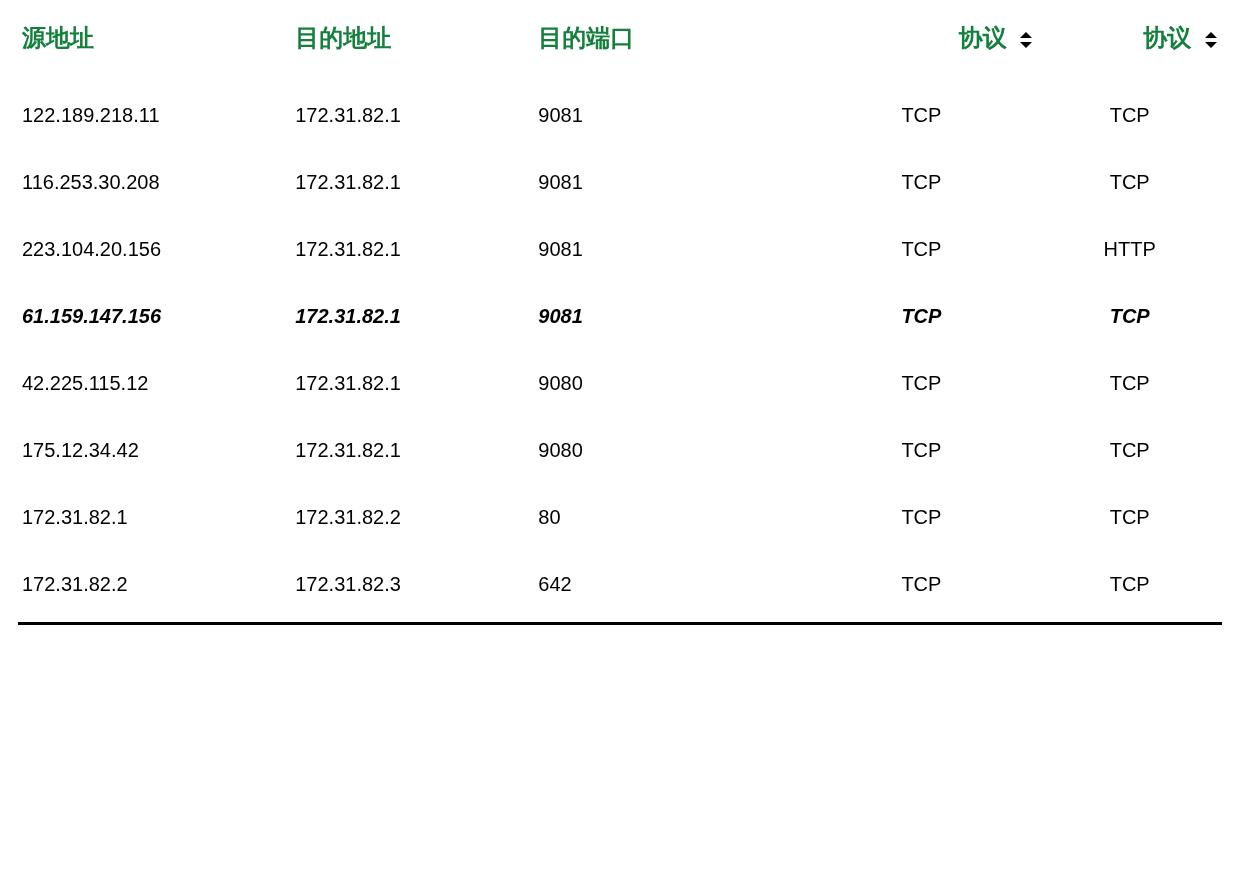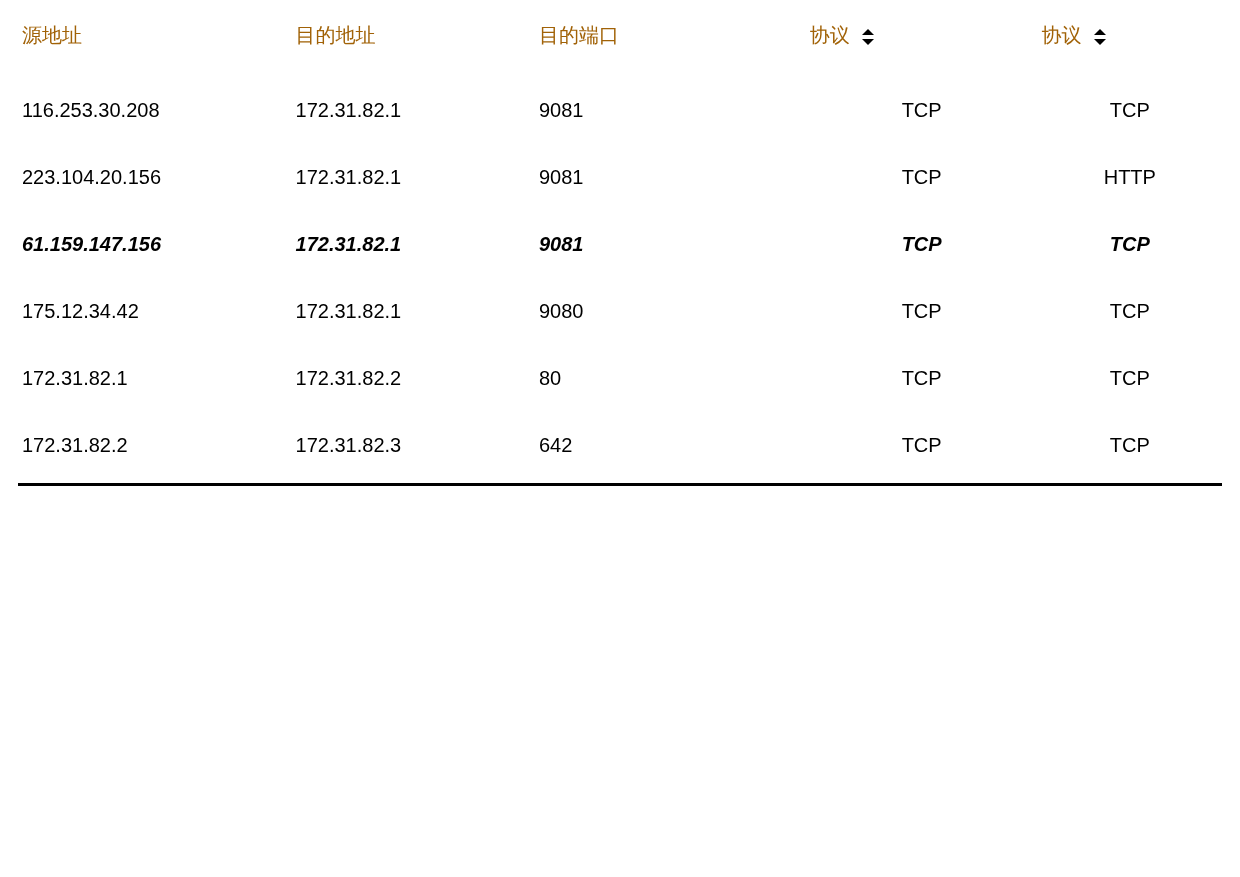--- a/index.html
+++ b/index.html
@@ -12,29 +12,29 @@
       background: #ffffff;
       width: 1240px;
       height: 877px;
       padding: 8px 18px;
     }
     .table {
       width: 100%;
       border-collapse: collapse;
     }
     .table thead th {
-      font-weight: 400;
-      font-size: 20px;
-      color: #a16207;
+      font-weight: 700;
+      font-size: 24px;
+      color: #15803d;
       text-align: left;
       padding: 14px 4px 28px 4px;
       white-space: nowrap;
     }
     .table thead th.center {
-      text-align: left;
+      text-align: right;
     }
     .table tbody td {
       font-size: 20px;
       color: #000;
       padding: 22px 4px;
       text-align: left;
       white-space: nowrap;
     }
     .table tbody td.center {
       text-align: center;
@@ -99,38 +99,52 @@
         <span class="sort-icon">
           <svg viewBox="0 0 14 18">
               <polygon points="7,1 13,7 1,7" fill="#000"></polygon>
               <polygon points="1,11 13,11 7,17" fill="#000"></polygon>
             </svg>
         </span>
       </th>
     </tr>
   </thead>
   <tbody id="tbody">
+  <tr>
+        <td>122.189.218.11</td>
+        <td>172.31.82.1</td>
+        <td>9081</td>
+        <td class="center">TCP</td>
+        <td class="center">TCP</td>
+      </tr>
       <tr>
         <td>116.253.30.208</td>
         <td>172.31.82.1</td>
         <td>9081</td>
         <td class="center">TCP</td>
         <td class="center">TCP</td>
       </tr>
       <tr>
         <td>223.104.20.156</td>
         <td>172.31.82.1</td>
         <td>9081</td>
         <td class="center">TCP</td>
         <td class="center">HTTP</td>
       </tr>
       <tr class="bold-row">
         <td>61.159.147.156</td>
         <td>172.31.82.1</td>
         <td>9081</td>
+        <td class="center">TCP</td>
+        <td class="center">TCP</td>
+      </tr>
+      <tr>
+        <td>42.225.115.12</td>
+        <td>172.31.82.1</td>
+        <td>9080</td>
         <td class="center">TCP</td>
         <td class="center">TCP</td>
       </tr>
       <tr>
         <td>175.12.34.42</td>
         <td>172.31.82.1</td>
         <td>9080</td>
         <td class="center">TCP</td>
         <td class="center">TCP</td>
       </tr>

